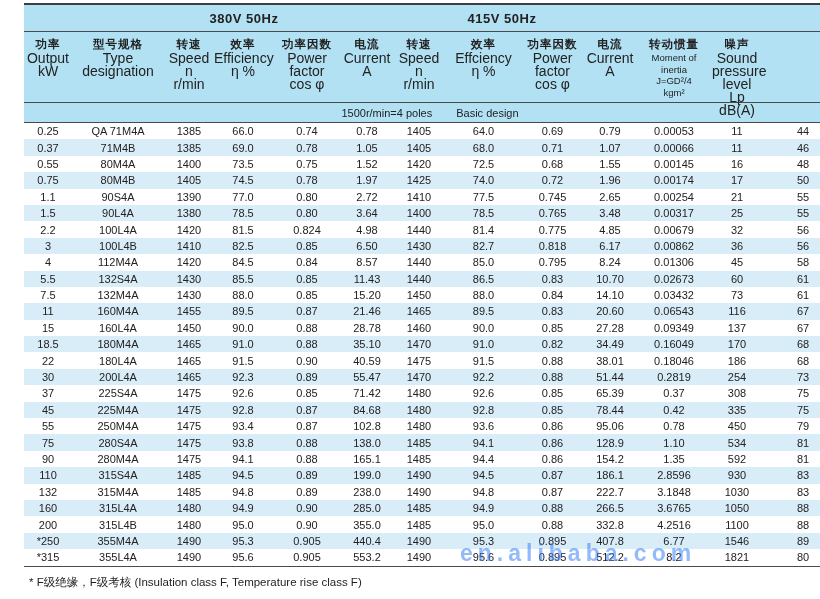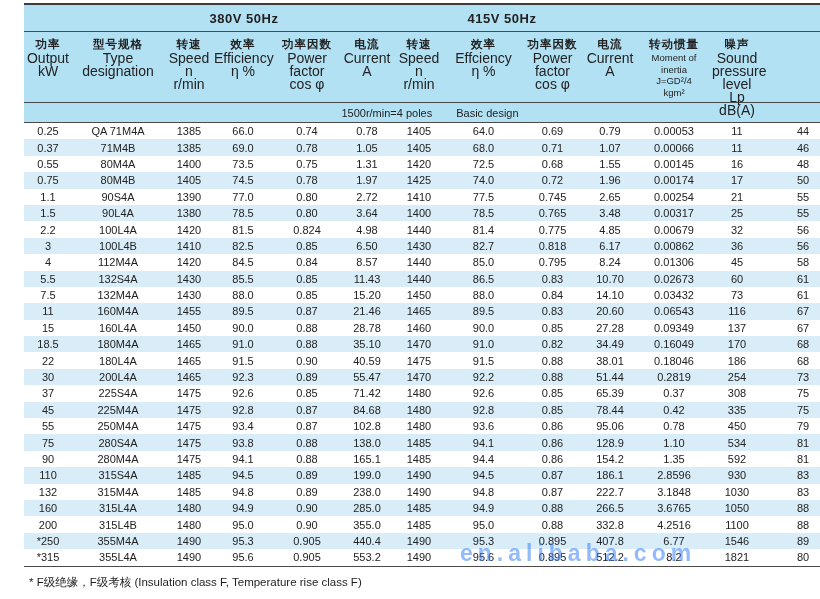--- a/index.html
+++ b/index.html
@@ -154,21 +154,21 @@
         <div class="cell">0.00066</div>
         <div class="cell">11</div>
         <div class="cell">46</div>
       </div>
       <div class="row">
         <div class="cell">0.55</div>
         <div class="cell">80M4A</div>
         <div class="cell">1400</div>
         <div class="cell">73.5</div>
         <div class="cell">0.75</div>
-        <div class="cell">1.31</div>
+        <div class="cell">1.52</div>
         <div class="cell">1420</div>
         <div class="cell">72.5</div>
         <div class="cell">0.68</div>
         <div class="cell">1.55</div>
         <div class="cell">0.00145</div>
         <div class="cell">16</div>
         <div class="cell">48</div>
       </div>
       <div class="row stripe">
         <div class="cell">0.75</div>

